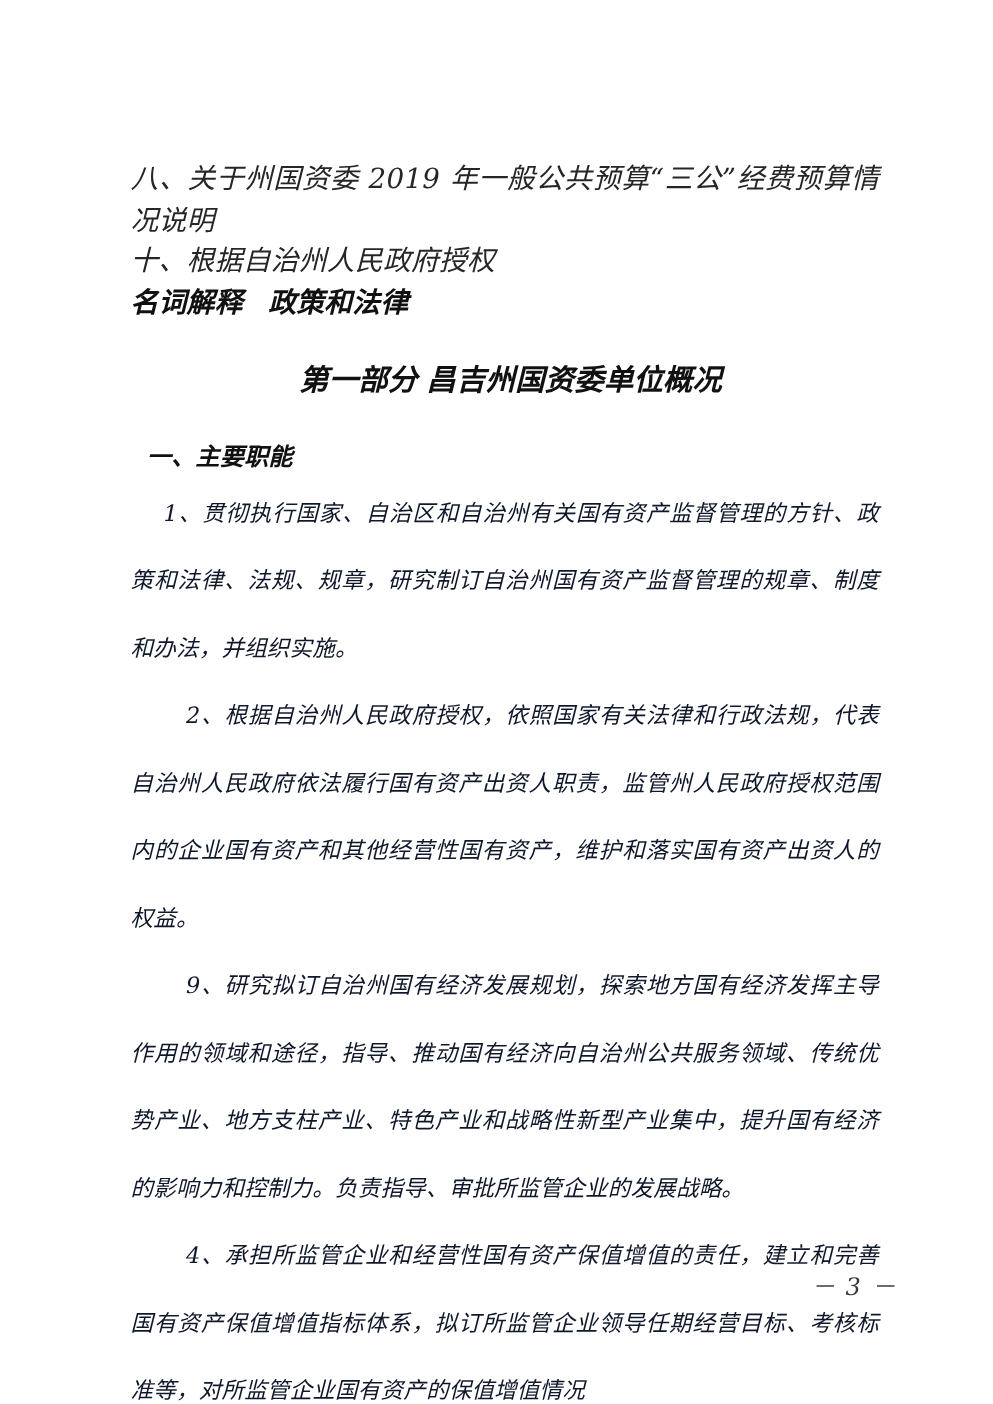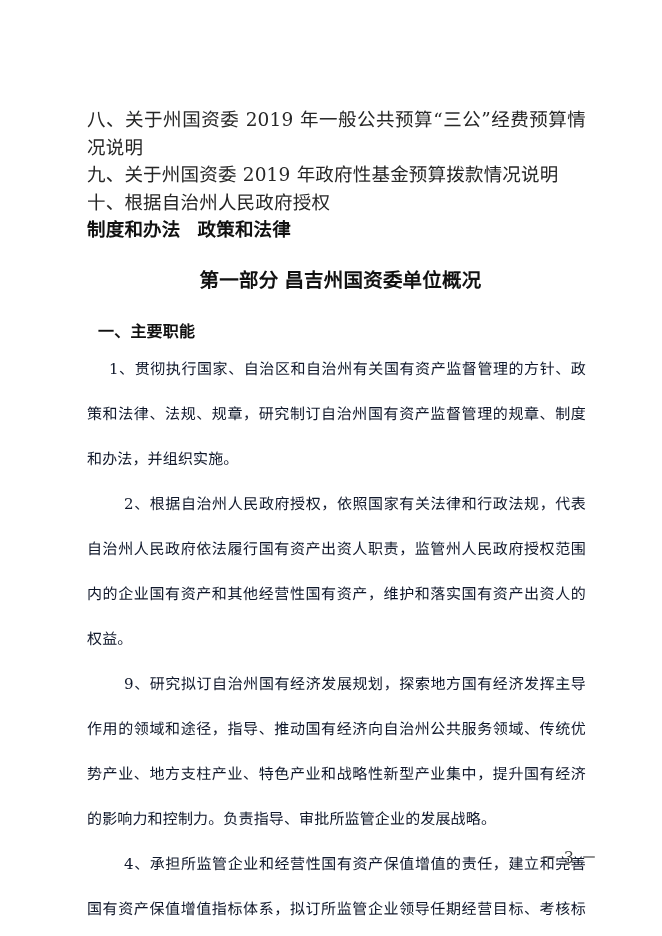--- a/index.html
+++ b/index.html
@@ -16,20 +16,21 @@
     color: #1c1c1c;
     -webkit-font-smoothing: antialiased;
   }
 
   .page {
     position: relative;
     width: 662px;
     height: 936px;
     background: #ffffff;
     box-sizing: border-box;
+    font-style: italic;
   }
 
   
   .content {
     position: absolute;
     left: 87px;
     top: 106px;
     width: 499px;
   }
 
@@ -126,23 +127,22 @@
 </style>
 </head>
 <body>
 
 <div class="page">
 
   <div class="content">
 
     <div class="toc-block">
       <p class="toc-line wrap">八、关于州国资委 2019 年一般公共预算“三公”经费预算情况说明</p>
-      <p class="toc-line">九、关于州国资委 2019 年政府性基金预算拨款情况说明</p>
       <p class="toc-line">十、根据自治州人民政府授权</p>
-      <p class="part-heading hei"><span>制度和办法</span><span class="gap"></span><span>政策和法律</span></p>
+      <p class="part-heading hei"><span>名词解释</span><span class="gap"></span><span>政策和法律</span></p>
     </div>
 
     <h1 class="section-title hei"><span>第一部分</span><span class="sp"></span><span>昌吉州国资委单位概况</span></h1>
 
     <h2 class="sub-heading hei">一、主要职能</h2>
 
     <div class="body-block">
       <p class="para first">1、贯彻执行国家、自治区和自治州有关国有资产监督管理的方针、政策和法律、法规、规章，研究制订自治州国有资产监督管理的规章、制度和办法，并组织实施。</p>
       <p class="para">2、根据自治州人民政府授权，依照国家有关法律和行政法规，代表自治州人民政府依法履行国有资产出资人职责，监管州人民政府授权范围内的企业国有资产和其他经营性国有资产，维护和落实国有资产出资人的权益。</p>
       <p class="para">9、研究拟订自治州国有经济发展规划，探索地方国有经济发挥主导作用的领域和途径，指导、推动国有经济向自治州公共服务领域、传统优势产业、地方支柱产业、特色产业和战略性新型产业集中，提升国有经济的影响力和控制力。负责指导、审批所监管企业的发展战略。</p>

